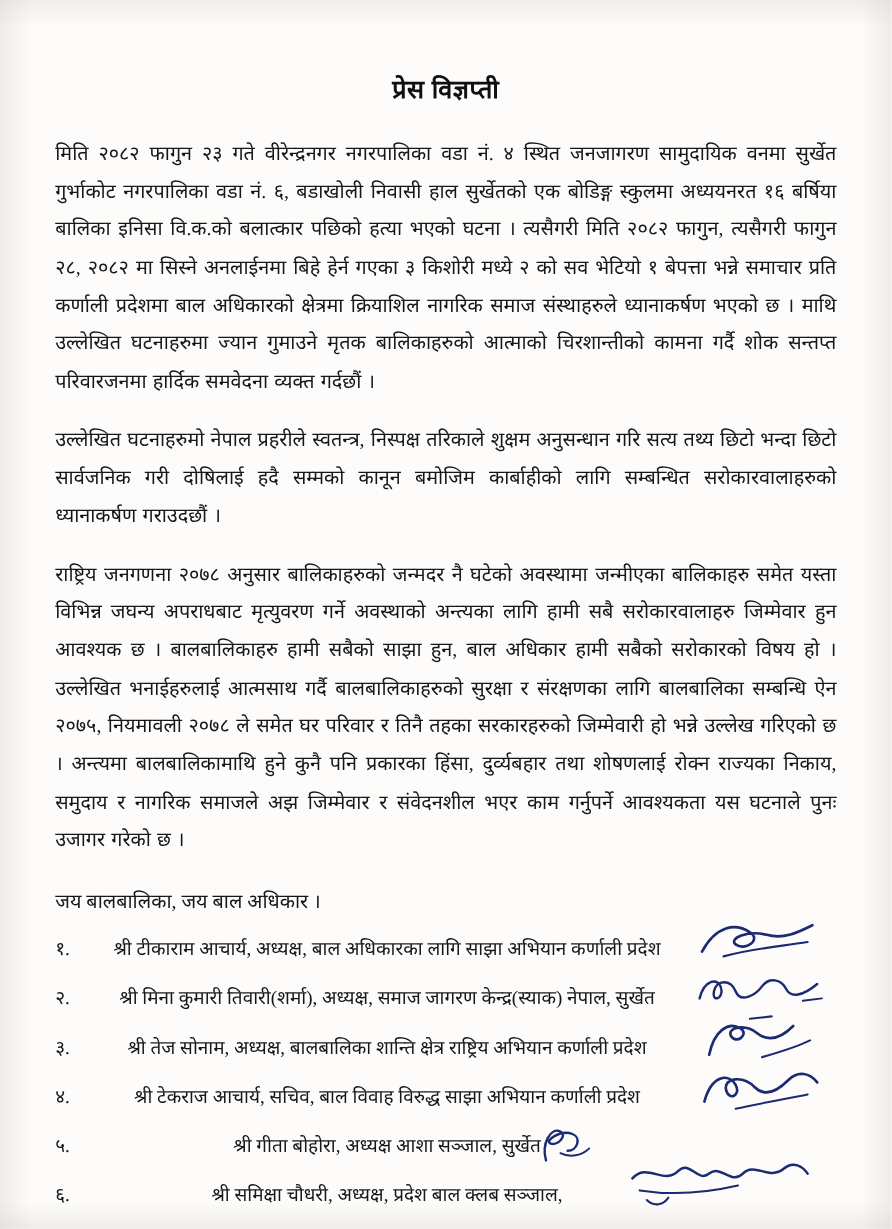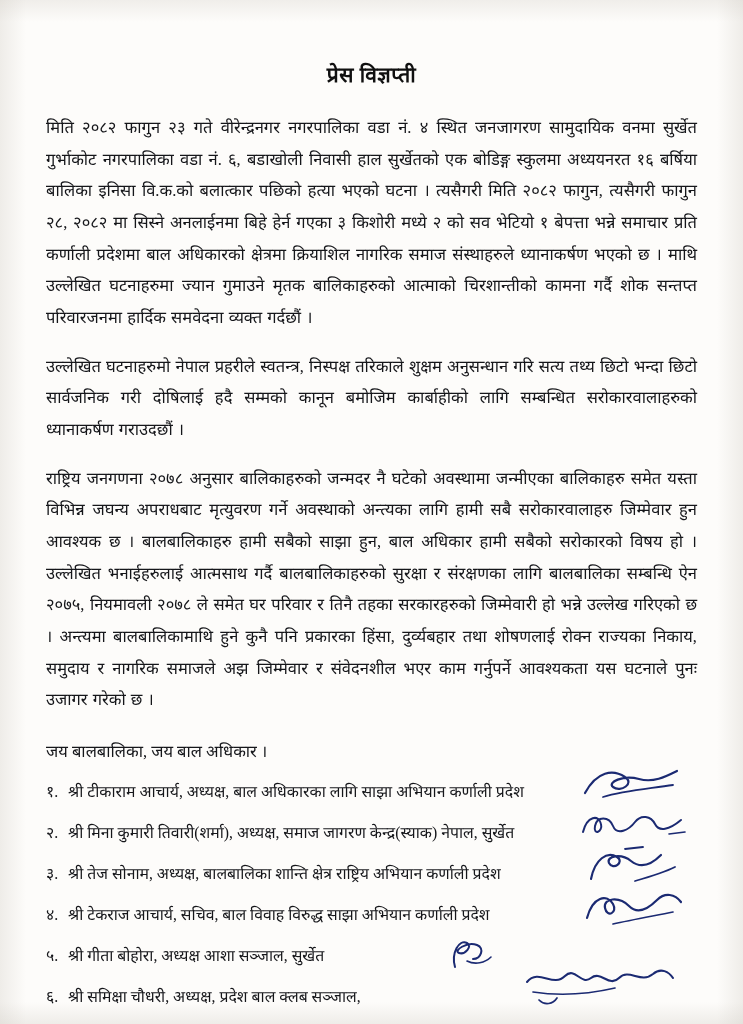--- a/index.html
+++ b/index.html
@@ -74,20 +74,21 @@
   }
   .sig-num {
     width: 22px;
     flex: 0 0 22px;
     color: #15161a;
   }
   .sig-text {
     flex: 1 1 auto;
     color: #15161a;
     padding-right: 120px;
+    text-align: center;
   }
   .sig-mark {
     position: absolute;
     right: 4px;
     top: -16px;
     width: 120px;
     height: 42px;
     pointer-events: none;
   }
   .sig-mark svg { display: block; }

